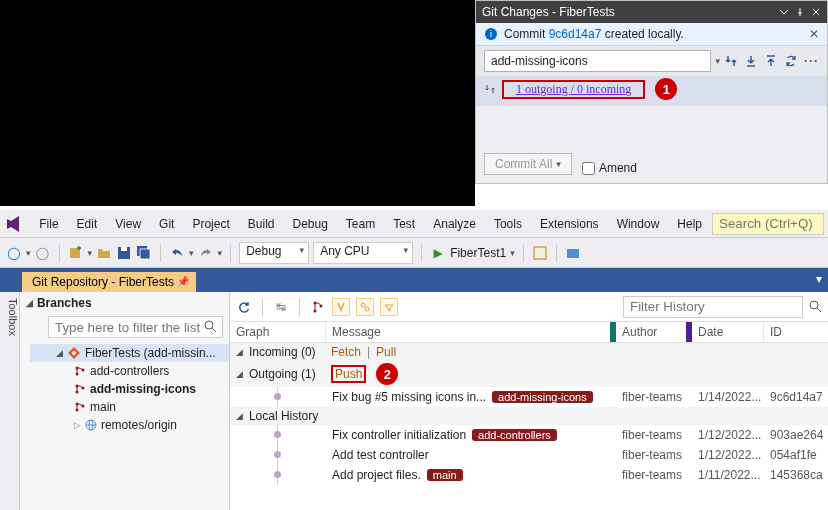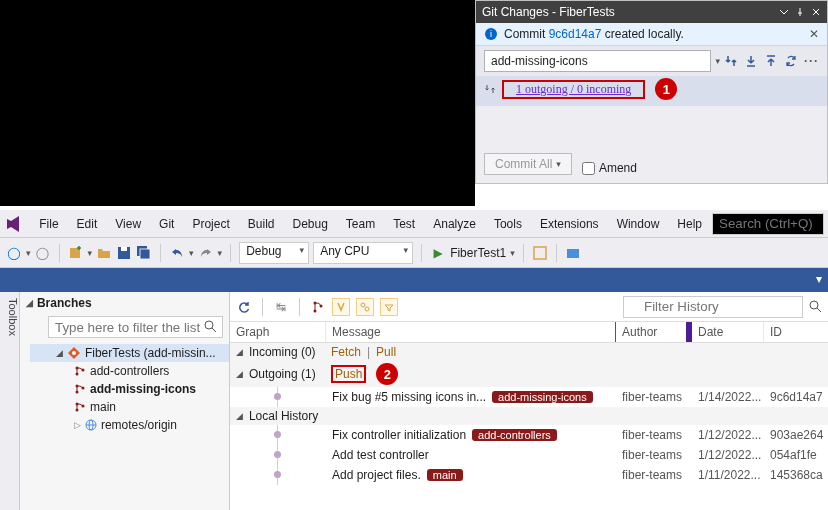--- a/index.html
+++ b/index.html
@@ -23,21 +23,21 @@
   .callout { width: 22px; height: 22px; background: #c00; color: #fff; border-radius: 50%; display: inline-flex; align-items: center; justify-content: center; font-weight: bold; font-size: 13px; margin-left: 4px; }
   .msg-area { margin: 6px 8px; }
   .msg-box { width: 100%; height: 42px; border: 1px solid #b0b0b8; padding: 4px 6px; color: #888; background: #fff; resize: none; font-family: inherit; font-size: 12px; }
   .commit-row { padding: 4px 8px 8px 8px; display: flex; align-items: flex-end; gap: 10px; margin-top: 43px; }
   .commit-btn { border: 1px solid #bbb; background: #f5f5f7; color: #999; padding: 3px 10px; display: inline-flex; align-items: center; gap: 4px; }
   .amend { display: inline-flex; align-items: center; gap: 4px; }
   .main-menu-region { position: absolute; left: 0; top: 210px; width: 828px; }
   .menubar { background: #eeeef2; display: flex; align-items: center; padding: 2px 4px; gap: 2px; height: 28px; border-bottom: 1px solid #ccc; }
   .vs-logo { width: 22px; height: 22px; display: inline-flex; align-items: center; justify-content: center; margin-right: 4px;}
   .menubar .mi { padding: 4px 8px; cursor: default; }
-  .search-box { margin-left: auto; border: 1px solid #ccc; padding: 2px 6px; color: #888; width: 112px; height: 22px; background: #000000; }
+  .search-box { margin-left: auto; border: 1px solid #ccc; padding: 2px 6px; color: #888; width: 112px; height: 22px; background: #fef9c3; }
   .toolbar { background: #eeeef2; display: flex; align-items: center; padding: 2px 6px; gap: 4px; height: 30px; border-bottom: 1px solid #ccc; }
   .tb-sep { width: 1px; height: 18px; background: #ccc; margin: 0 4px; }
   .tb-ico { width: 16px; height: 16px; display: inline-flex; align-items: center; justify-content: center; }
   .tb-combo { border: 1px solid #ccc; background: #fff; padding: 1px 16px 1px 6px; height: 22px; position: relative; }
   .tb-combo::after { content: "▾"; position: absolute; right: 4px; top: 2px; font-size: 9px; color: #555;}
   .play { color: #388a34; }
   .tab-strip { background: #34599b; height: 24px; display: flex; align-items: flex-end; padding-left: 22px; position: relative; }
   .tab { background: #f5cc84; color: #000; padding: 3px 22px 3px 10px; position: relative; font-size: 12px; }
   .tab .pin { position: absolute; right: 6px; top: 4px; font-size: 10px; }
   .tab-strip .dd { position: absolute; right: 6px; top: 4px; color: #fff; }
@@ -51,24 +51,24 @@
   .tree { padding-left: 10px; font-size: 12px; }
   .tree-row { display: flex; align-items: center; gap: 4px; padding: 2px 4px; }
   .tree-row.sel { background: #d6e4f6; }
   .tree-row .indent1 { width: 18px; }
   .tree-row .indent2 { width: 36px; }
   .tree-row .bold { font-weight: 700; }
   .branch-ico { color: #8a1a1a; }
   .history-panel { position: absolute; left: 230px; top: 292px; width: 598px; height: 218px; background: #fff; }
   .hist-tb { height: 30px; border-bottom: 1px solid #ddd; display: flex; align-items: center; padding: 0 6px; gap: 6px; }
   .hist-tb .box { border: 1px solid #f5cc84; background: #fff8e6; width: 18px; height: 18px; display: inline-flex; align-items: center; justify-content: center;}
-  .hist-filter { margin-left: auto; border: 1px solid #ccc; padding: 2px 20px; width: 180px; height: 22px; color: #888; background: #fff; }
+  .hist-filter { margin-left: auto; border: 1px solid #ccc; padding: 2px 6px; width: 180px; height: 22px; color: #888; background: #fff; }
   .hist-hdr { display: flex; border-bottom: 1px solid #ddd; color: #555; font-size: 12px; }
   .col-graph { width: 96px; padding: 3px 6px; border-right: 1px solid #e8e8e8;}
-  .col-msg { flex: 1; padding: 3px 6px; border-right: 1px solid #0f766e;}
+  .col-msg { flex: 1; padding: 3px 6px; border-right: 6px solid #0f766e;}
   .col-auth { width: 76px; padding: 3px 6px; border-right: 6px solid #4c1d95;}
   .col-date { width: 72px; padding: 3px 6px; border-right: 1px solid #e8e8e8;}
   .col-id { width: 64px; padding: 3px 6px;}
   .hist-body { font-size: 12px; }
   .hist-grp { display: flex; align-items: center; padding: 2px 6px; background: #f4f4f4; gap: 6px; }
   .hist-grp .link { color: #a16207; }
   .hist-grp .push-box { border: 2px solid #c00; padding: 0 2px; }
   .hist-row { display: flex; align-items: center; }
   .hist-row .g { width: 96px; padding: 0 6px; position: relative; height: 20px;}
   .hist-row .g .dot { position: absolute; left: 44px; top: 6px; width: 7px; height: 7px; background: #bfa3c9; border-radius: 50%; }
@@ -246,20 +246,24 @@
         </svg>
       </span>
     <span class="tb-sep"></span>
     <span class="tb-ico">
         <svg width="16" height="16" viewBox="0 0 16 16">
           <rect x="2" y="4" width="12" height="9" fill="#4a90d9"></rect>
         </svg>
       </span>
   </div>
   <div class="tab-strip">
+    <div class="tab">
+      <span>Git Repository - FiberTests</span>
+      <span class="pin">📌</span>
+    </div>
     <span class="dd">▾</span>
   </div>
 </div>
 
 <div class="side-toolbox">Toolbox</div>
 
 <div class="branches-panel">
   <div class="branches-hdr">
     <span class="tri">◢</span>
     <span>Branches</span>

